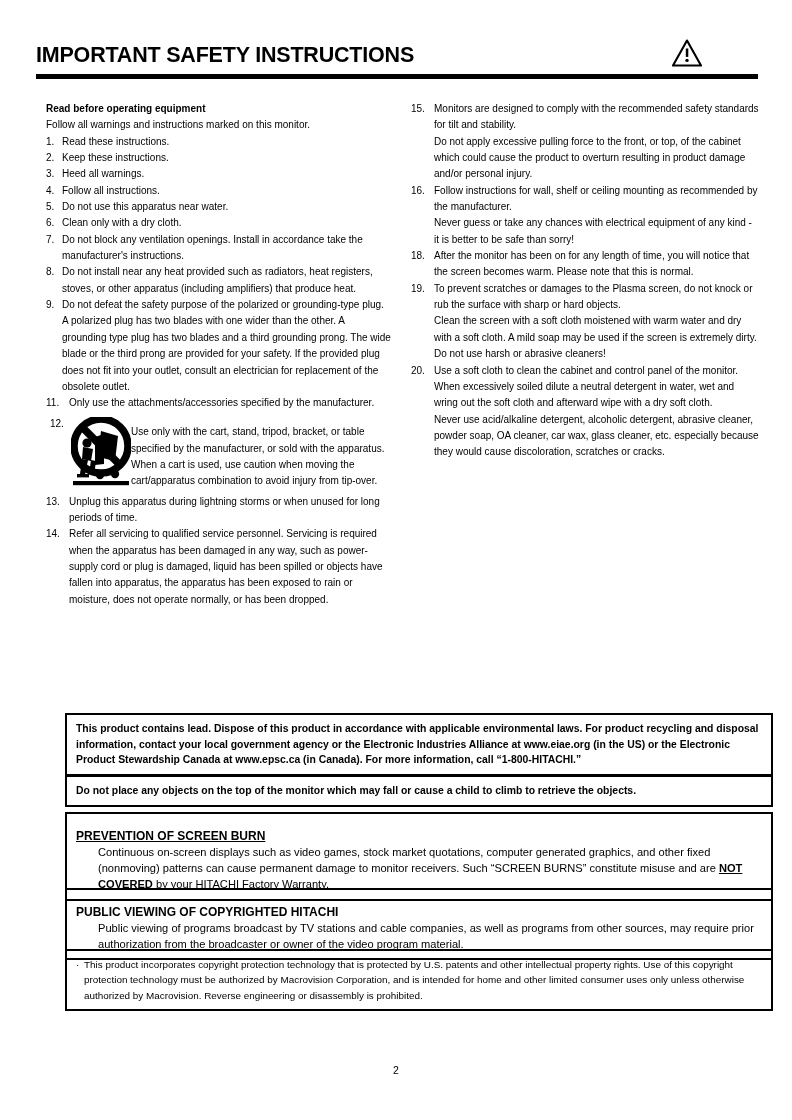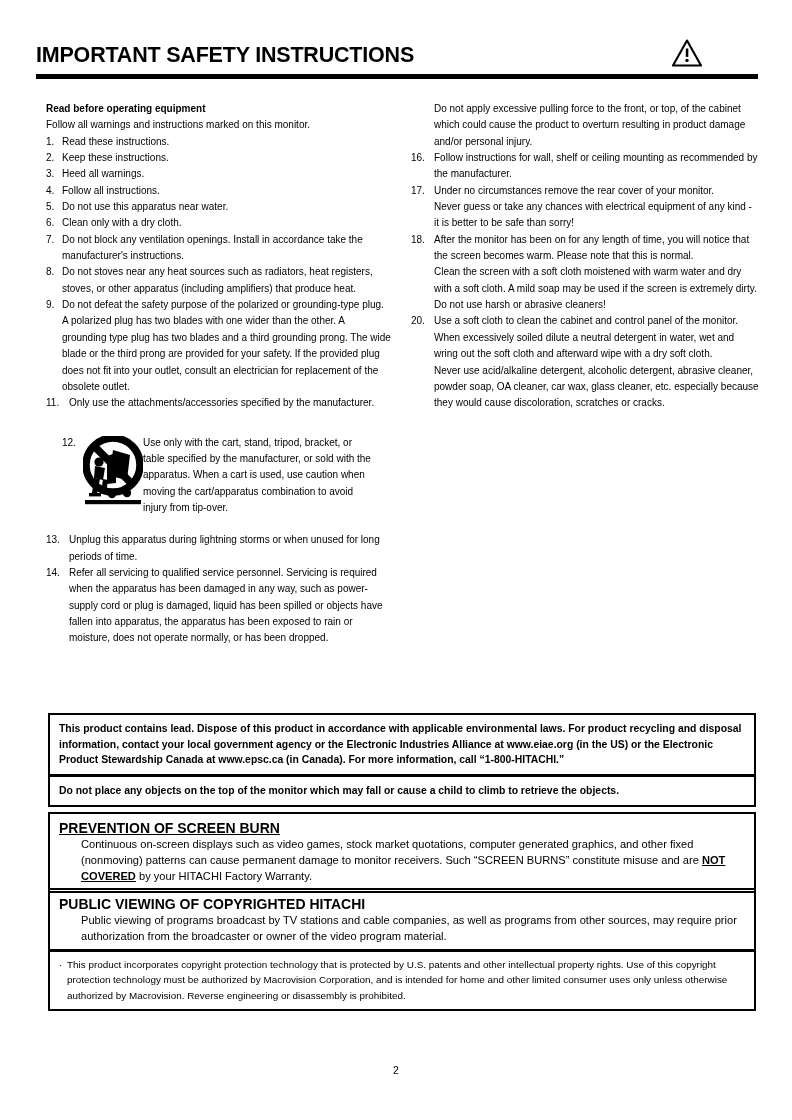--- a/index.html
+++ b/index.html
@@ -84,22 +84,22 @@
     white-space: nowrap;
   }
   .item-num.w1 { width: 16px; }
   .item-num.w2 { width: 23px; }
   .item-body { flex: 1 1 auto; }
   .sub-para { margin: 0; }
 
   
   .item-cart {
     display: flex;
-    align-items: center;
-    margin: 16px;
+    align-items: flex-end;
+    margin: 4px;
   }
   .cart-icon-wrap {
     flex: 0 0 auto;
     width: 81px;
     height: 74px;
     position: relative;
   }
   .cart-svg {
     position: absolute;
     left: 21px;
@@ -108,35 +108,36 @@
     height: 72px;
   }
   .cart-text {
     flex: 1 1 auto;
     padding-top: 7px;
   }
 
   
   .notice {
     position: absolute;
-    left: 48px;
+    left: 65px;
     width: 708px;
     border: 2.6px solid #000000;
     box-sizing: border-box;
     padding: 6px 9px 6px 9px;
   }
   .notice-bold {
     font-size: 10.4px;
     line-height: 15.6px;
     font-weight: bold;
   }
   .notice-head {
-    font-size: 14px;
+    font-size: 12px;
     line-height: 16px;
     font-weight: bold;
+    margin-top: 8px;
   }
   .notice-head.underline { text-decoration: underline; }
   .notice-body {
     font-size: 11.1px;
     line-height: 16.2px;
     margin-left: 22px;
   }
   .notice-small {
     font-size: 9.9px;
     line-height: 15.4px;
@@ -211,21 +212,21 @@
     <div class="item">
       <span class="item-num w1">6.</span>
       <span class="item-body">Clean only with a dry cloth.</span>
     </div>
     <div class="item">
       <span class="item-num w1">7.</span>
       <span class="item-body">Do not block any ventilation openings. Install in accordance take the manufacturer's instructions.</span>
     </div>
     <div class="item">
       <span class="item-num w1">8.</span>
-      <span class="item-body">Do not stoves near any heat sources such as radiators, heat registers, stoves, or other apparatus (including amplifiers) that produce heat.</span>
+      <span class="item-body">Do not install near any heat provided such as radiators, heat registers, stoves, or other apparatus (including amplifiers) that produce heat.</span>
     </div>
     <div class="item">
       <span class="item-num w1">9.</span>
       <span class="item-body">Do not defeat the safety purpose of the polarized or grounding-type plug. A polarized plug has two blades with one wider than the other. A grounding type plug has two blades and a third grounding prong. The wide blade or the third prong are provided for your safety. If the provided plug does not fit into your outlet, consult an electrician for replacement of the obsolete outlet.</span>
     </div>
     <div class="item">
       <span class="item-num w2">11.</span>
       <span class="item-body">Only use the attachments/accessories specified by the manufacturer.</span>
     </div>
 
@@ -265,38 +266,42 @@
       <span class="item-num w2">13.</span>
       <span class="item-body">Unplug this apparatus during lightning storms or when unused for long periods of time.</span>
     </div>
     <div class="item">
       <span class="item-num w2">14.</span>
       <span class="item-body">Refer all servicing to qualified service personnel. Servicing is required when the apparatus has been damaged in any way, such as power-supply cord or plug is damaged, liquid has been spilled or objects have fallen into apparatus, the apparatus has been exposed to rain or moisture, does not operate normally, or has been dropped.</span>
     </div>
   </div>
 
   <div class="col col-right">
+    <div class="item">
+      <span class="item-num w2">15.</span>
+      <span class="item-body">Monitors are designed to comply with the recommended safety standards for tilt and stability.</span>
+    </div>
     <p class="sub-para" style="padding-left:23px">Do not apply excessive pulling force to the front, or top, of the cabinet which could cause the product to overturn resulting in product damage and/or personal injury.</p>
 
     <div class="item">
       <span class="item-num w2">16.</span>
       <span class="item-body">Follow instructions for wall, shelf or ceiling mounting as recommended by the manufacturer.</span>
     </div>
 
-    <div class="item">
-      <span class="item-num w2">17.</span>
-      <span class="item-body">Under no circumstances remove the rear cover of your monitor.</span>
-    </div>
     <p class="sub-para" style="padding-left:23px">Never guess or take any chances with electrical equipment of any kind - it is better to be safe than sorry!</p>
 
     <div class="item">
       <span class="item-num w2">18.</span>
       <span class="item-body">After the monitor has been on for any length of time, you will notice that the screen becomes warm. Please note that this is normal.</span>
     </div>
 
+    <div class="item">
+      <span class="item-num w2">19.</span>
+      <span class="item-body">To prevent scratches or damages to the Plasma screen, do not knock or rub the surface with sharp or hard objects.</span>
+    </div>
     <p class="sub-para" style="padding-left:23px">Clean the screen with a soft cloth moistened with warm water and dry with a soft cloth. A mild soap may be used if the screen is extremely dirty. Do not use harsh or abrasive cleaners!</p>
 
     <div class="item">
       <span class="item-num w2">20.</span>
       <span class="item-body">Use a soft cloth to clean the cabinet and control panel of the monitor. When excessively soiled dilute a neutral detergent in water, wet and wring out the soft cloth and afterward wipe with a dry soft cloth.</span>
     </div>
     <p class="sub-para" style="padding-left:23px">Never use acid/alkaline detergent, alcoholic detergent, abrasive cleaner, powder soap, OA cleaner, car wax, glass cleaner, etc. especially because they would cause discoloration, scratches or cracks.</p>
   </div>
 
   <div class="notice box1">

